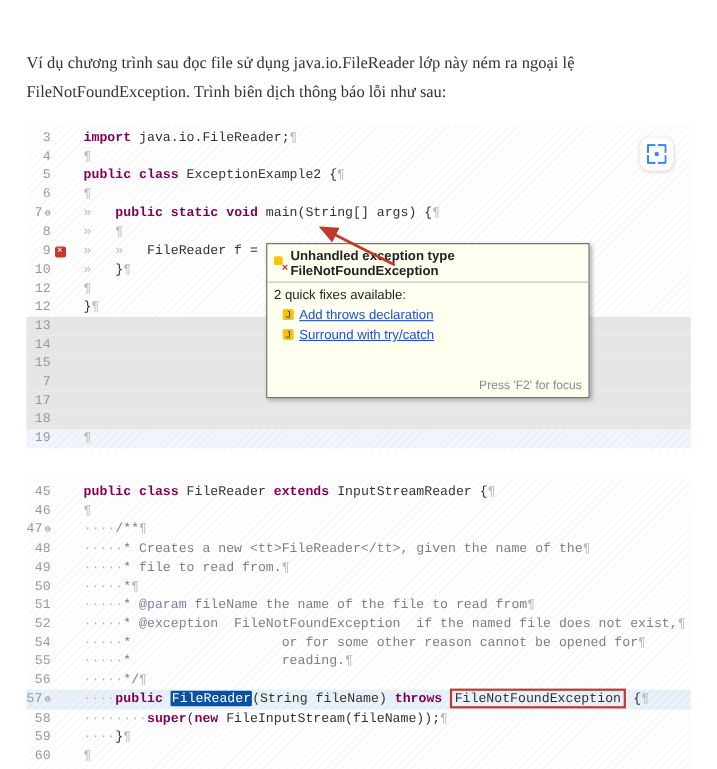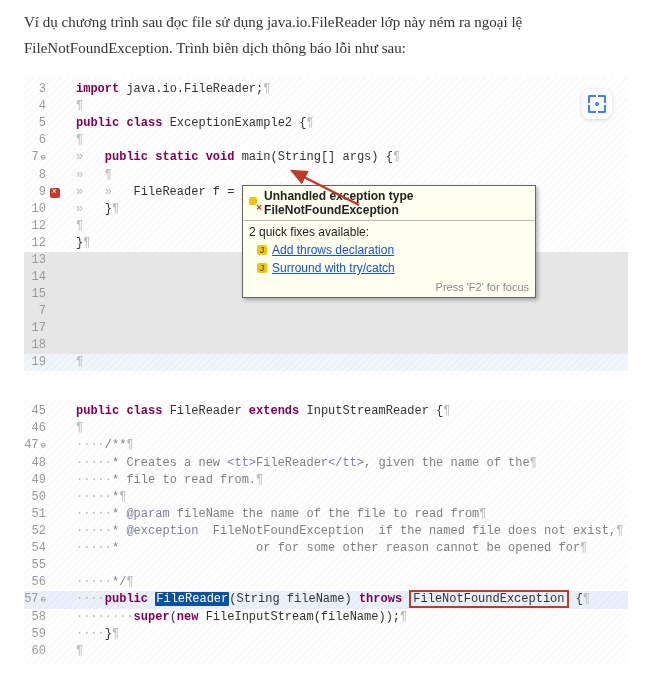--- a/index.html
+++ b/index.html
@@ -8,20 +8,21 @@
     padding: 10px 24px;
     font-family: Georgia, 'Times New Roman', serif;
     font-size: 15px;
     color: #333;
     background: #fff;
     width: 652px;
   }
   .intro-text {
     line-height: 1.7;
     margin-bottom: 16px;
+    margin-top: 36px;
   }
   .code-block {
     background-image: repeating-linear-gradient(-45deg, rgba(0,0,0,0.018) 0px, rgba(0,0,0,0.018) 2px, transparent 2px, transparent 5px);
     font-family: Consolas, 'Courier New', monospace;
     font-size: 12px;
     position: relative;
     margin-bottom: 24px;
     padding: 4px 0;
     border-left: 0;
   }
@@ -119,20 +120,21 @@
   .fix-link {
     color: #1d4ed8;
     text-decoration: underline;
     cursor: pointer;
   }
   .tooltip-foot {
     text-align: right;
     color: #888;
     font-size: 11px;
     padding: 4px 6px 4px 6px;
+    margin-top: 28px;
   }
   .arrow {
     position: absolute;
     left: 260px;
     top: 90px;
     z-index: 6;
     pointer-events: none;
   }
 
   
@@ -458,20 +460,21 @@
       </span>
       <span class="code-text"><span class="ws">·····</span><span class="cm">*                   or for some other reason cannot be opened for</span><span class="ws">¶</span></span>
     </div>
 
   <div class="code-row">
       <span class="gutter">55</span>
       <span class="marker"></span>
       <span class="fold-bar">
         <span class="blue-l thick"></span>
       </span>
+      <span class="code-text"><span class="ws">·····</span><span class="cm">*                   reading.</span><span class="ws">¶</span></span>
     </div>
 
   <div class="code-row">
       <span class="gutter">56</span>
       <span class="marker"></span>
       <span class="fold-bar">
         <span class="blue-l thick"></span>
       </span>
       <span class="code-text"><span class="ws">·····</span><span class="cm">*/</span><span class="ws">¶</span></span>
     </div>

